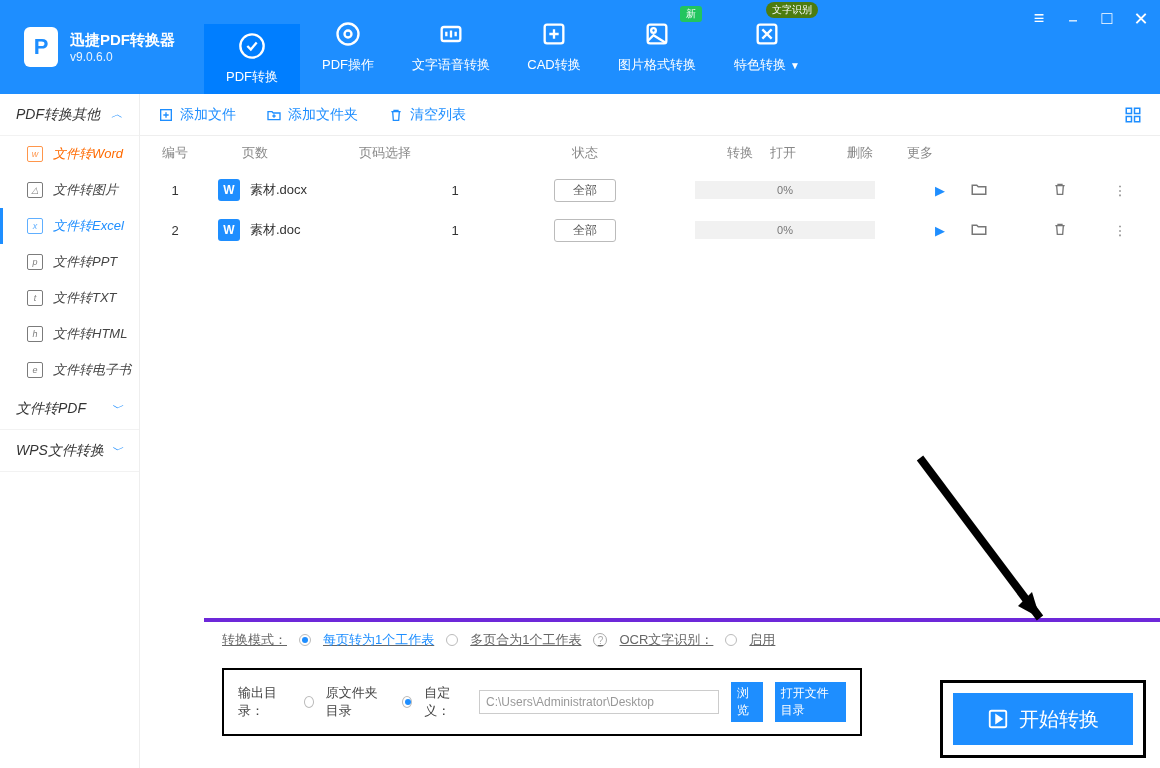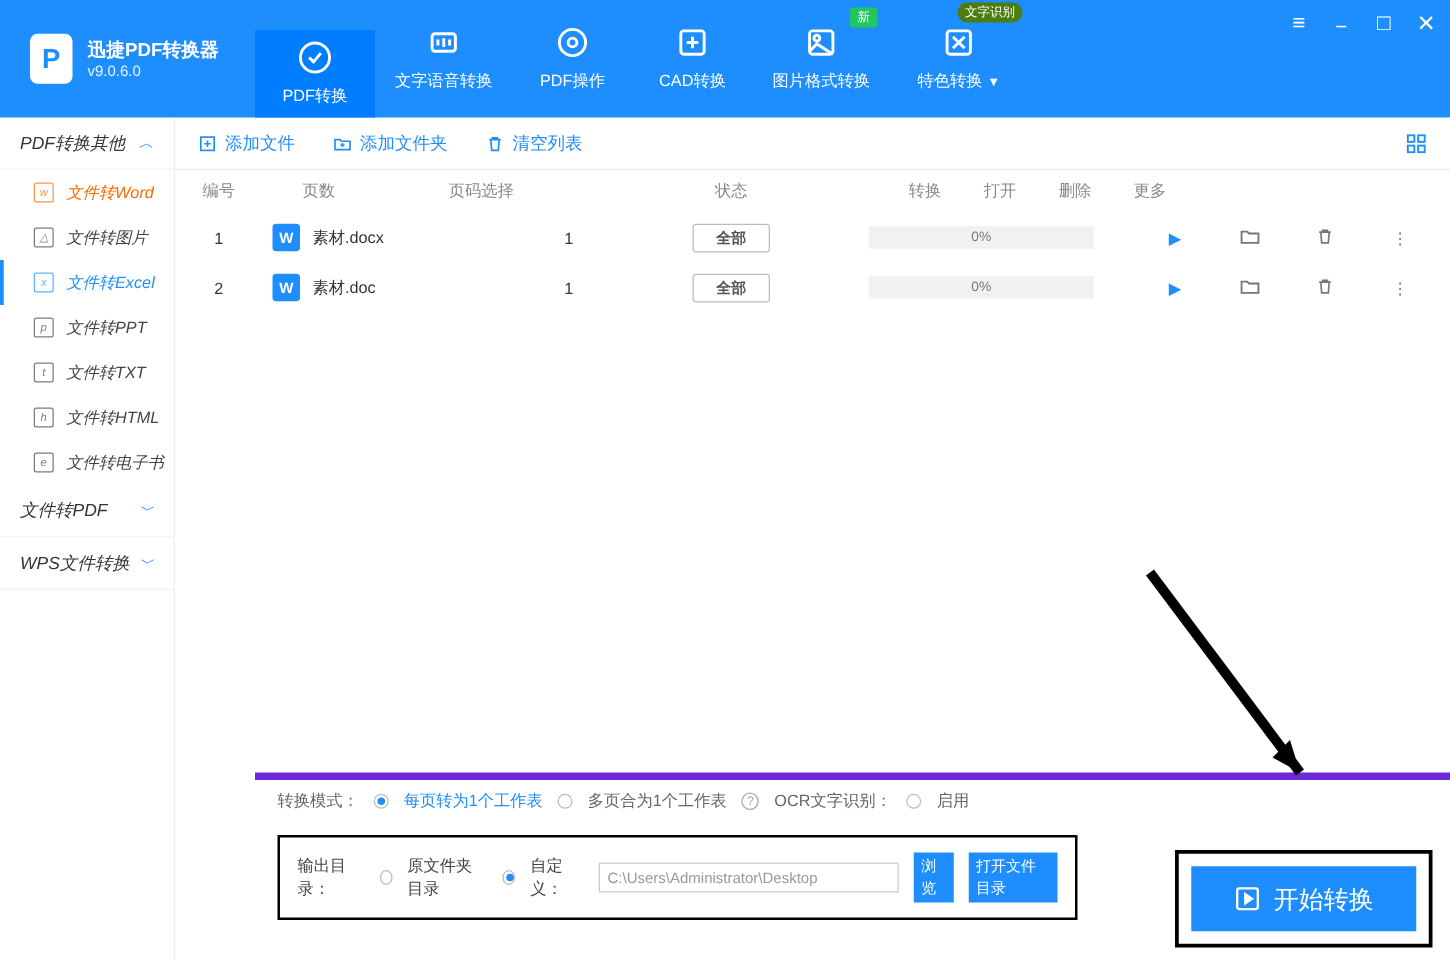--- a/index.html
+++ b/index.html
@@ -38,33 +38,33 @@
 .tb-btn svg { width: 16px; height: 16px; }
 .grid-ico { position: absolute; right: 18px; top: 12px; color: #1E8EFF; cursor: pointer; }
 
 .thead { height: 34px; display: flex; align-items: center; font-size: 13px; color: #888; padding: 0 10px; }
 .col-idx { width: 50px; text-align: center; }
 .col-name { width: 200px; padding-left: 18px; }
 .col-pages { width: 110px; text-align: center; }
 .col-pagesel { width: 150px; text-align: center; }
 .col-status { width: 250px; text-align: center; }
 .col-convert { width: 60px; text-align: center; }
-.col-open { width: 60px; text-align: center; }
+.col-open { width: 60px; text-align: left; }
 .col-del { width: 60px; text-align: center; }
 .col-more { width: 60px; text-align: center; }
 
 .trow { height: 40px; display: flex; align-items: center; font-size: 13px; color: #333; padding: 0 10px; }
 .file-ico { width: 22px; height: 22px; background: #1E8EFF; color: #fff; font-size: 12px; font-weight: bold; display: inline-flex; align-items: center; justify-content: center; border-radius: 3px; margin-right: 10px; }
-.btn-all { display: inline-block; border: 1px solid #bbb; border-radius: 3px; padding: 2px 18px; font-size: 12px; cursor: pointer; color: #555; font-weight: bold; }
+.btn-all { display: inline-block; border: 1px solid #bbb; border-radius: 3px; padding: 2px 18px; font-size: 12px; cursor: pointer; color: #555; }
 .progress { background: #f1f1f1; height: 18px; display: flex; align-items: center; justify-content: center; font-size: 11px; color: #777; width: 180px; margin: 0 auto; }
 .ico-play { color: #1E8EFF; cursor: pointer; }
 .ico-folder, .ico-trash, .ico-dots { color: #777; cursor: pointer; }
 
 .footer { position: absolute; bottom: 0; left: 204px; right: 0; }
-.options-row { height: 40px; display: flex; align-items: center; gap: 12px; padding: 0 18px; font-size: 13px; color: #666; border-top: 6px solid #6d28d9; }
+.options-row { height: 40px; display: flex; align-items: center; gap: 12px; padding: 0 18px; font-size: 13px; color: #666; border-top: 4px solid #6d28d9; text-decoration: underline; }
 .radio { width: 12px; height: 12px; border: 1px solid #bbb; border-radius: 50%; display: inline-block; position: relative; }
 .radio.on::after { content: ""; width: 6px; height: 6px; background: #1E8EFF; border-radius: 50%; position: absolute; top: 2px; left: 2px; }
 .help-ico { width: 14px; height: 14px; border: 1px solid #aaa; border-radius: 50%; font-size: 10px; color: #aaa; display: inline-flex; align-items: center; justify-content: center; }
 
 .output-row { margin: 10px 18px 32px; border: 2px solid #000; padding: 12px 14px; display: flex; align-items: center; gap: 12px; font-size: 13px; color: #444; width: 640px; }
 .path-input { flex: 0 0 240px; height: 24px; border: 1px solid #ccc; font-size: 12px; color: #999; padding: 0 6px; }
 .mini-btn { background: #1E8EFF; color: #fff; font-size: 12px; padding: 3px 6px; cursor: pointer; }
 
 .start-block { position: absolute; right: 14px; bottom: 10px; border: 3px solid #000; padding: 10px; }
 .start-btn { width: 180px; height: 52px; background: #1E8EFF; color: #fff; font-size: 20px; display: flex; align-items: center; justify-content: center; gap: 10px; cursor: pointer; }
@@ -85,33 +85,33 @@
     </div>
   </div>
   <div class="tabs">
     <div class="tab active">
       <svg viewBox="0 0 24 24" fill="none" stroke="#fff" stroke-width="2">
           <circle cx="12" cy="12" r="10"></circle>
           <path d="M8 12l3 3 5-6"></path>
         </svg>
       <span>PDF转换</span>
     </div>
+    <div class="tab">
+      <svg viewBox="0 0 24 24" fill="none" stroke="#fff" stroke-width="2">
+          <circle cx="12" cy="12" r="3"></circle>
+          <circle cx="12" cy="12" r="9"></circle>
+        </svg>
+      <span>PDF操作</span>
+    </div>
     <div class="tab" style="width:110px">
       <svg viewBox="0 0 24 24" fill="none" stroke="#fff" stroke-width="2">
           <rect x="4" y="6" width="16" height="12" rx="2"></rect>
           <path d="M8 10v4M12 9v6M16 10v4"></path>
         </svg>
       <span>文字语音转换</span>
-    </div>
-    <div class="tab">
-      <svg viewBox="0 0 24 24" fill="none" stroke="#fff" stroke-width="2">
-          <circle cx="12" cy="12" r="3"></circle>
-          <circle cx="12" cy="12" r="9"></circle>
-        </svg>
-      <span>PDF操作</span>
     </div>
     <div class="tab">
       <svg viewBox="0 0 24 24" fill="none" stroke="#fff" stroke-width="2">
           <rect x="4" y="4" width="16" height="16" rx="2"></rect>
           <path d="M12 8v8M8 12h8"></path>
         </svg>
       <span>CAD转换</span>
     </div>
     <div class="tab" style="width:110px">
       <span class="badge-new">新</span>

